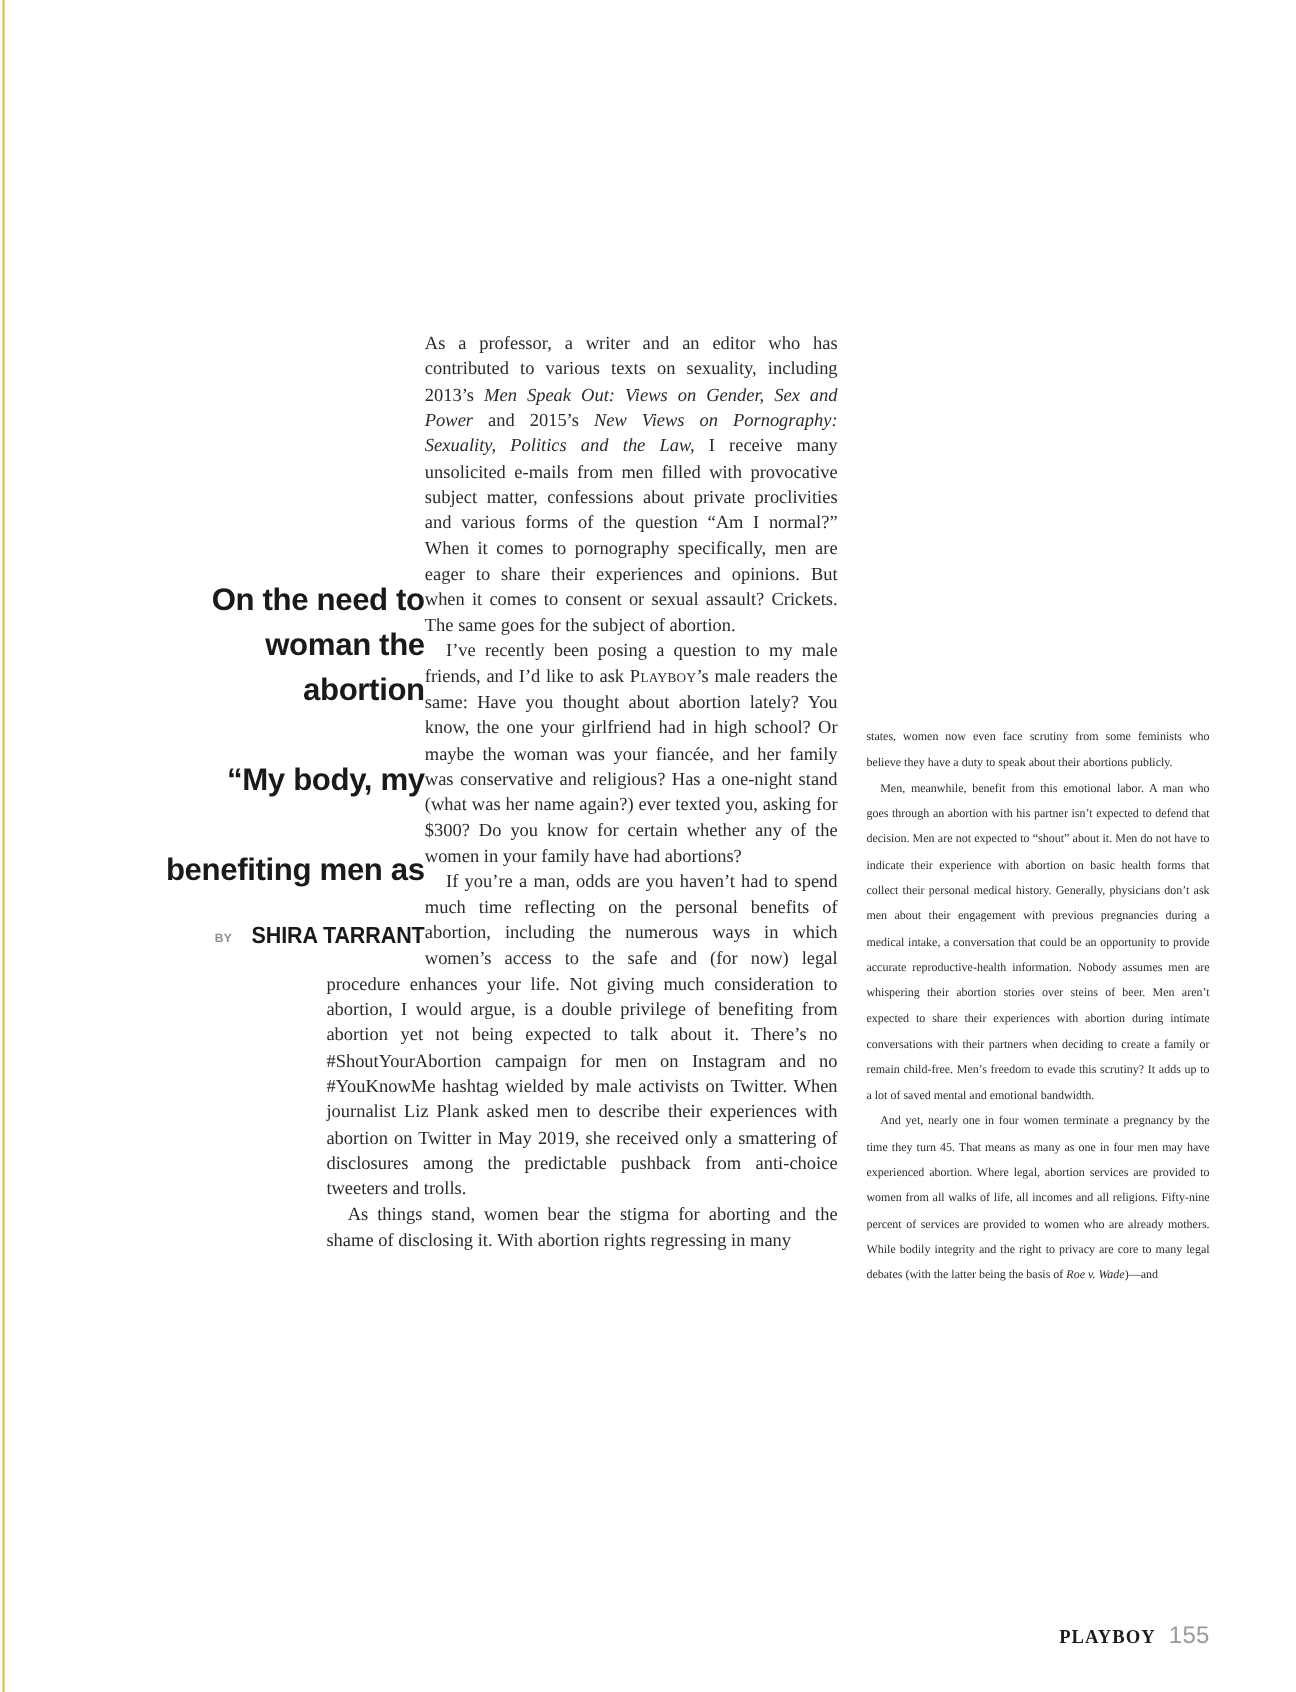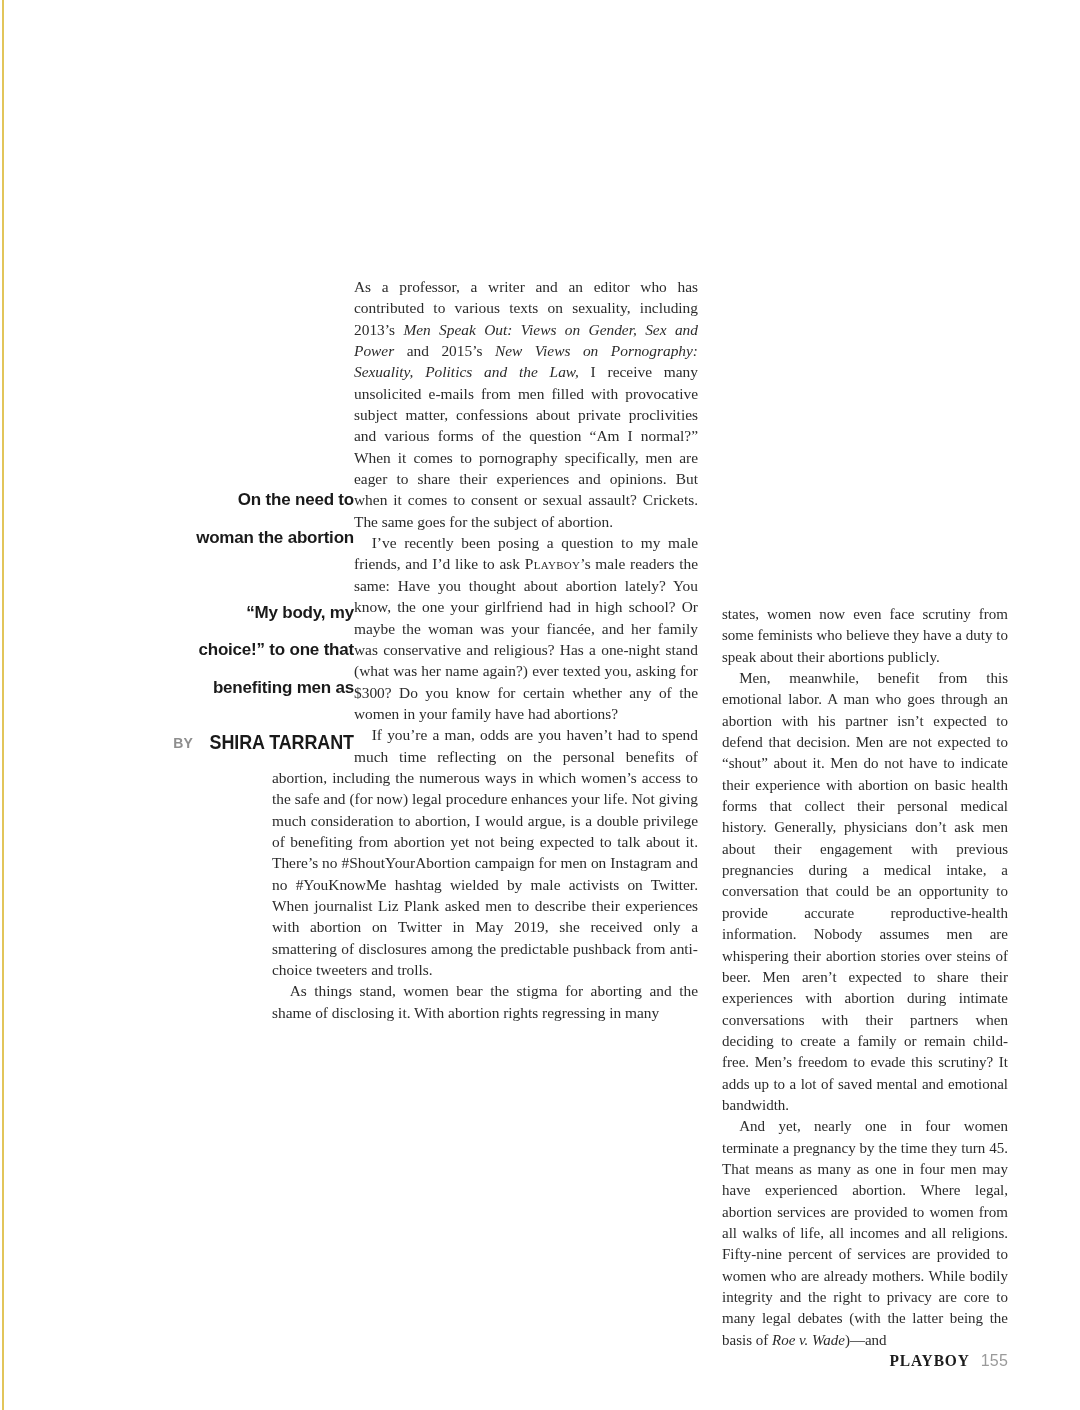--- a/index.html
+++ b/index.html
@@ -50,35 +50,35 @@
   .deck-float {
     float: left;
     width: 228px;
     margin: 0 0 2px -146px;
     shape-outside: margin-box;
   }
   .deck {
     text-align: right;
     font-family: "Liberation Sans", sans-serif;
     font-weight: 700;
-    font-size: 17px;
+    font-size: 26px;
     line-height: 37.5px;
     letter-spacing: -0.012em;
     color: #1a1a1a;
     padding-top: 205px;
   }
   .byline {
     text-align: right;
     margin-top: 26px;
     white-space: nowrap;
   }
   .byline .by {
     font-family: "Liberation Sans", sans-serif;
     font-weight: 700;
-    font-size: 14px;
+    font-size: 10px;
     letter-spacing: 0.02em;
     color: #8e8e8e;
     vertical-align: 1px;
   }
   .byline .author {
     font-family: "Liberation Sans", sans-serif;
     font-weight: 700;
     font-size: 19.5px;
     letter-spacing: -0.005em;
     color: #1a1a1a;
@@ -86,21 +86,21 @@
     display: inline-block;
     transform-origin: right center;
   }
 
   
   .col-two {
     position: absolute;
     left: 722px;
     top: 604px;
     width: 286px;
-    font-size: 15px;
+    font-size: 10px;
     line-height: 21.35px;
     color: #2b2b2b;
     text-align: justify;
     hyphens: manual;
   }
   .col-two p {
     margin: 0;
     text-indent: 1.15em;
   }
   .col-two p.no-indent {
@@ -129,41 +129,41 @@
     font-weight: 700;
     font-size: 15.5px;
     letter-spacing: 0.055em;
     color: #1c1c1c;
     transform: scaleY(1.06);
     display: inline-block;
   }
   .footer-page {
     font-family: "Liberation Sans", sans-serif;
     font-weight: 400;
-    font-size: 16px;
+    font-size: 20px;
     color: #9a9a9a;
     letter-spacing: 0.01em;
   }
 </style>
 </head>
 <body>
 
 <div class="page">
 
   <div class="edge-rule"></div>
 
   <div class="col-one">
 
     <div class="deck-float">
       <div class="deck">
         <span>On the need to</span><br>
         <span>woman the abortion</span><br>
         <br>
         <span>“My body, my</span><br>
-        <span>choice!” to one that</span><br>
+        <br>
         <span>benefiting men as</span><br>
       </div>
       <div class="byline">
         <span class="by">BY</span>
         <span class="author">SHIRA TARRANT</span>
       </div>
     </div>
 
     <p class="no-indent"><span>As a professor, a writer and an editor who has contributed to various texts on sexuality, including 2013’s </span><em>Men Speak Out: Views on Gender, Sex and Power</em><span> and 2015’s </span><em>New Views on Pornography: Sexuality, Politics and the Law,</em><span> I receive many unsolicited e-mails from men filled with provocative subject matter, confessions about private proclivities and various forms of the question “Am I normal?” When it comes to pornography specifically, men are eager to share their experiences and opinions. But when it comes to consent or sexual assault? Crickets. The same goes for the subject of abortion.</span></p>
 

